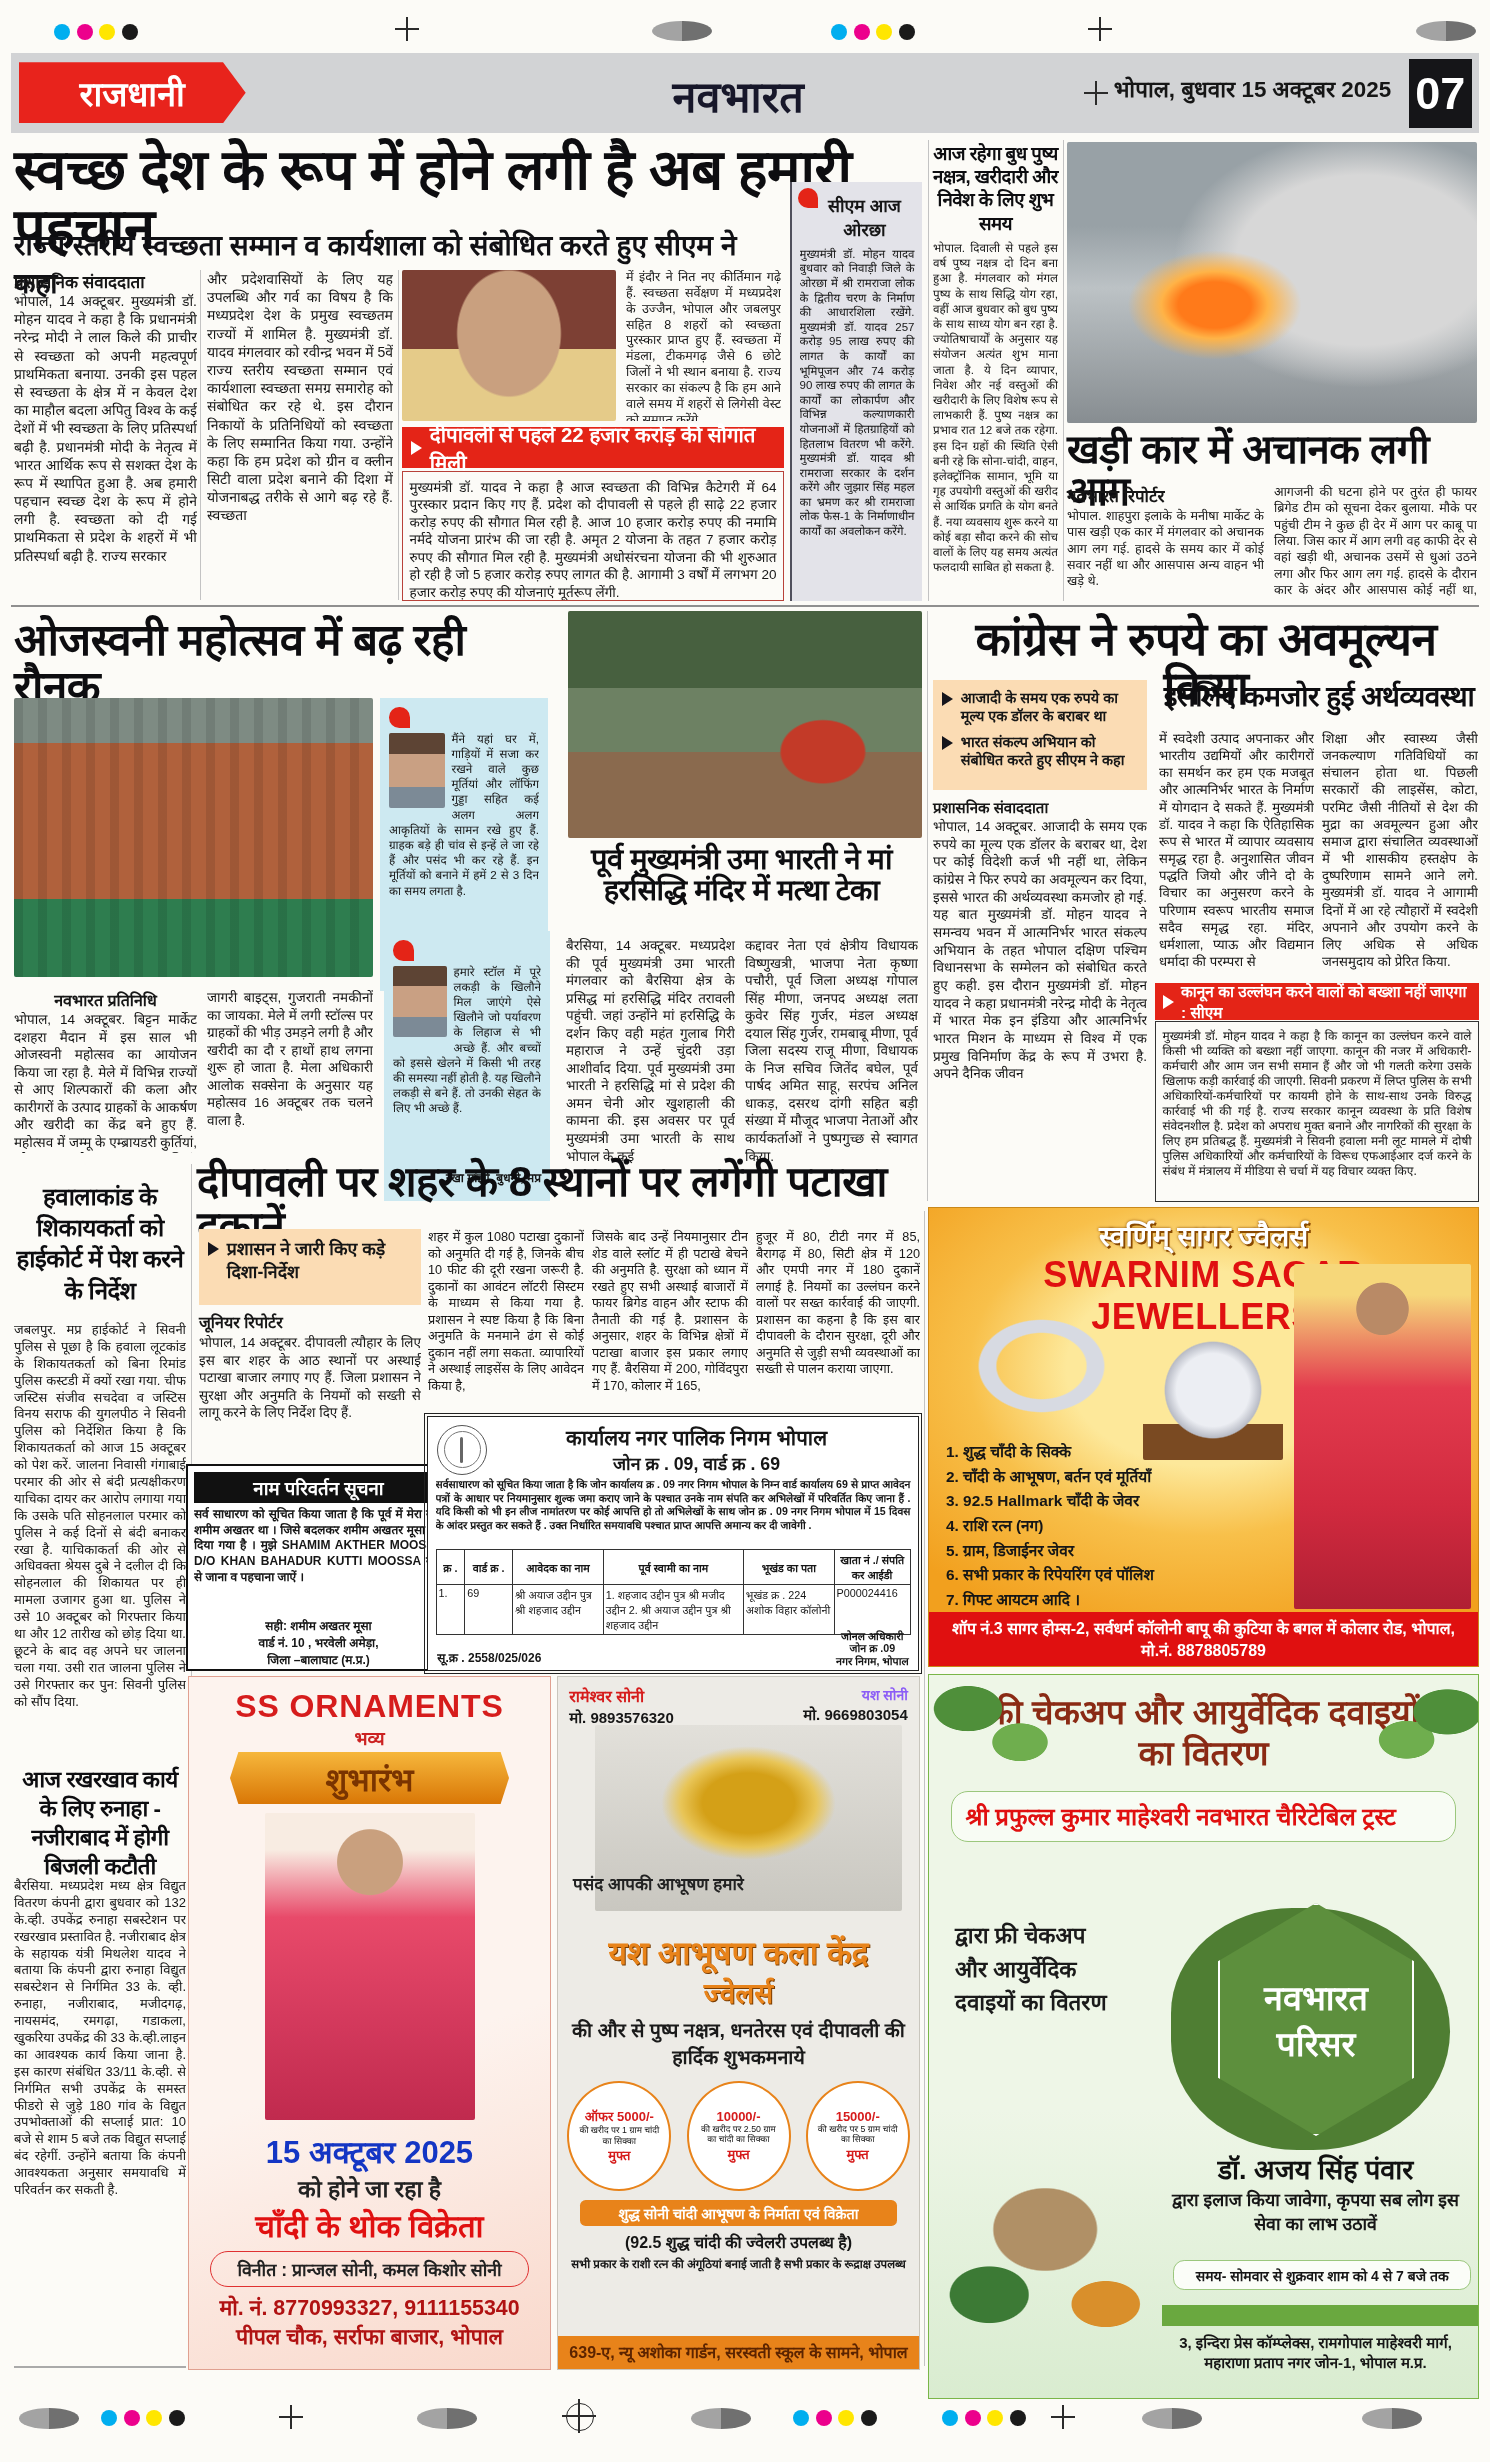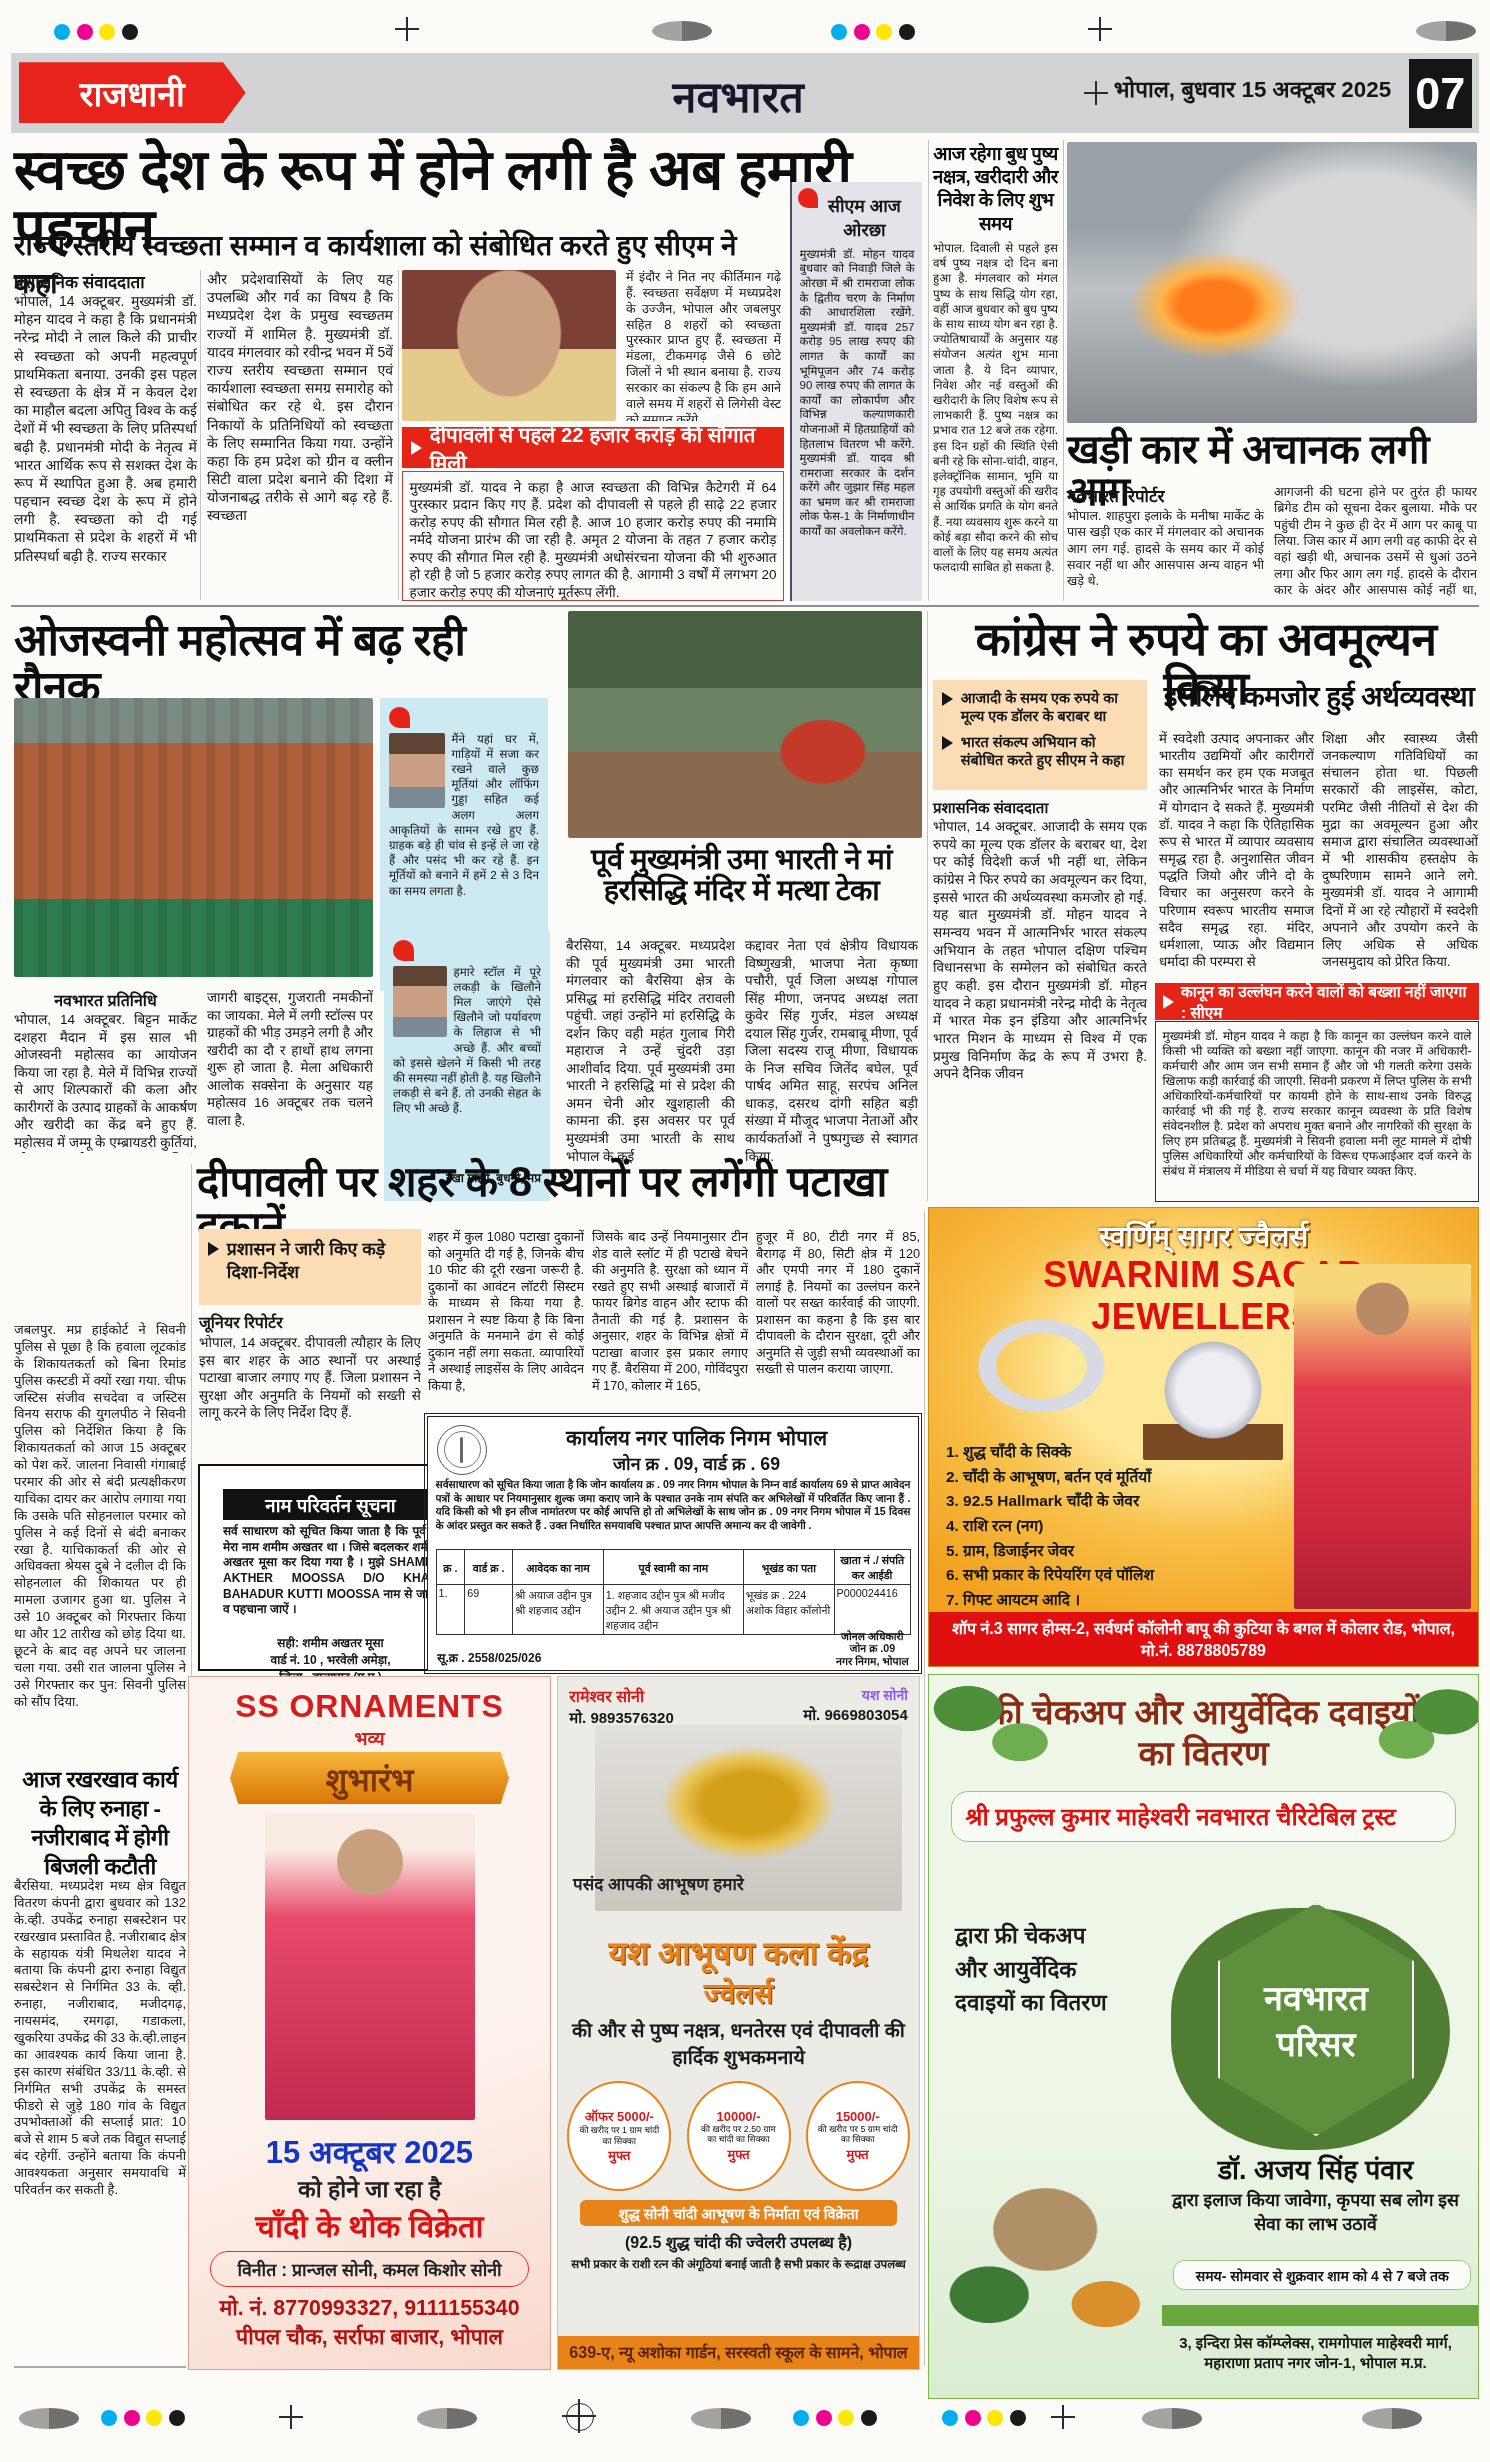--- a/index.html
+++ b/index.html
@@ -182,38 +182,39 @@
   <div class="abs j" style="left:1159px;top:730px;width:155px;height:246px;font-size:13.2px">में स्वदेशी उत्पाद अपनाकर और भारतीय उद्यमियों और कारीगरों का समर्थन कर हम एक मजबूत और आत्मनिर्भर भारत के निर्माण में योगदान दे सकते हैं. मुख्यमंत्री डॉ. यादव ने कहा कि ऐतिहासिक रूप से भारत में व्यापार व्यवसाय समृद्ध रहा है. अनुशासित जीवन पद्धति जियो और जीने दो के विचार का अनुसरण करने के परिणाम स्वरूप भारतीय समाज सदैव समृद्ध रहा. मंदिर, धर्मशाला, प्याऊ और विद्यमान धर्मादा की परम्परा से</div>
   <div class="abs j" style="left:1322px;top:730px;width:156px;height:246px;font-size:13.2px">शिक्षा और स्वास्थ्य जैसी जनकल्याण गतिविधियों का संचालन होता था. पिछली सरकारों की लाइसेंस, कोटा, परमिट जैसी नीतियों से देश की मुद्रा का अवमूल्यन हुआ और समाज द्वारा संचालित व्यवस्थाओं में भी शासकीय हस्तक्षेप के दुष्परिणाम सामने आने लगे. मुख्यमंत्री डॉ. यादव ने आगामी दिनों में आ रहे त्यौहारों में स्वदेशी अपनाने और उपयोग करने के लिए अधिक से अधिक जनसमुदाय को प्रेरित किया.</div>
 
   <div class="abs redbar" style="left:1155px;top:983px;width:324px;height:37px;font-size:15.4px;padding:0 7.5px">
     <span class="tri tri-w"></span>
     <span>कानून का उल्लंघन करने वालों को बख्शा नहीं जाएगा : सीएम</span>
   </div>
   <div class="abs j" style="left:1155px;top:1021px;width:309px;height:166px;border:1.9px solid #333;padding:6.5px;font-size:12px;line-height:1.26">मुख्यमंत्री डॉ. मोहन यादव ने कहा है कि कानून का उल्लंघन करने वाले किसी भी व्यक्ति को बख्शा नहीं जाएगा. कानून की नजर में अधिकारी-कर्मचारी और आम जन सभी समान हैं और जो भी गलती करेगा उसके खिलाफ कड़ी कार्रवाई की जाएगी. सिवनी प्रकरण में लिप्त पुलिस के सभी अधिकारियों-कर्मचारियों पर कायमी होने के साथ-साथ उनके विरुद्ध कार्रवाई भी की गई है. राज्य सरकार कानून व्यवस्था के प्रति विशेष संवेदनशील है. प्रदेश को अपराध मुक्त बनाने और नागरिकों की सुरक्षा के लिए हम प्रतिबद्ध हैं. मुख्यमंत्री ने सिवनी हवाला मनी लूट मामले में दोषी पुलिस अधिकारियों और कर्मचारियों के विरूध एफआईआर दर्ज करने के संबंध में मंत्रालय में मीडिया से चर्चा में यह विचार व्यक्त किए.</div>
 
   <div class="vr" style="left:191px;top:1164px;height:1201px"></div>
+  <div class="abs hl c" style="left:14px;top:1181px;width:172px;font-size:24px;line-height:1.3">हवालाकांड के शिकायकर्ता को हाईकोर्ट में पेश करने के निर्देश</div>
   <div class="abs j" style="left:14px;top:1322px;width:172px;height:424px;font-size:13px">जबलपुर. मप्र हाईकोर्ट ने सिवनी पुलिस से पूछा है कि हवाला लूटकांड के शिकायतकर्ता को बिना रिमांड पुलिस कस्टडी में क्यों रखा गया. चीफ जस्टिस संजीव सचदेवा व जस्टिस विनय सराफ की युगलपीठ ने सिवनी पुलिस को निर्देशित किया है कि शिकायतकर्ता को आज 15 अक्टूबर को पेश करें. जालना निवासी गंगाबाई परमार की ओर से बंदी प्रत्यक्षीकरण याचिका दायर कर आरोप लगाया गया कि उसके पति सोहनलाल परमार को पुलिस ने कई दिनों से बंदी बनाकर रखा है. याचिकाकर्ता की ओर से अधिवक्ता श्रेयस दुबे ने दलील दी कि सोहनलाल की शिकायत पर ही मामला उजागर हुआ था. पुलिस ने उसे 10 अक्टूबर को गिरफ्तार किया था और 12 तारीख को छोड़ दिया था. छूटने के बाद वह अपने घर जालना चला गया. उसी रात जालना पुलिस ने उसे गिरफ्तार कर पुन: सिवनी पुलिस को सौंप दिया.</div>
 
   <div class="abs hl c" style="left:14px;top:1765px;width:172px;font-size:22.4px;line-height:1.3">आज रखरखाव कार्य के लिए रुनाहा - नजीराबाद में होगी बिजली कटौती</div>
   <div class="abs j" style="left:14px;top:1878px;width:172px;height:460px;font-size:13px">बैरसिया. मध्यप्रदेश मध्य क्षेत्र विद्युत वितरण कंपनी द्वारा बुधवार को 132 के.व्ही. उपकेंद्र रुनाहा सबस्टेशन पर रखरखाव प्रस्तावित है. नजीराबाद क्षेत्र के सहायक यंत्री मिथलेश यादव ने बताया कि कंपनी द्वारा रुनाहा विद्युत सबस्टेशन से निर्गमित 33 के. व्ही. रुनाहा, नजीराबाद, मजीदगढ़, नायसमंद, रमगढ़ा, गडाकला, खुकरिया उपकेंद्र की 33 के.व्ही.लाइन का आवश्यक कार्य किया जाना है. इस कारण संबंधित 33/11 के.व्ही. से निर्गमित सभी उपकेंद्र के समस्त फीडरो से जुड़े 180 गांव के विद्युत उपभोक्ताओं की सप्लाई प्रात: 10 बजे से शाम 5 बजे तक विद्युत सप्लाई बंद रहेगीं. उन्होंने बताया कि कंपनी आवश्यकता अनुसार समयावधि में परिवर्तन कर सकती है.</div>
   <div class="hrule" style="left:14px;top:2366px;width:172px;height:1;background:#aaa"></div>
 
   <div class="abs hl" style="left:197px;top:1160px;width:725px;font-size:42px">दीपावली पर शहर के 8 स्थानों पर लगेंगी पटाखा दुकानें</div>
   <div class="abs peach" style="left:199px;top:1229px;width:222px;height:76px;padding:9.3px;box-sizing:border-box;display:flex">
     <span class="tri" style="margin-top:3.7px"></span>
     <span class="b" style="font-size:17.7px;line-height:1.3">प्रशासन ने जारी किए कड़े दिशा-निर्देश</span>
   </div>
   <div class="abs b" style="left:199px;top:1311px;font-size:16px">जूनियर रिपोर्टर</div>
   <div class="abs j" style="left:199px;top:1334px;width:222px;height:121px;font-size:13.5px">भोपाल, 14 अक्टूबर. दीपावली त्यौहार के लिए इस बार शहर के आठ स्थानों पर अस्थाई पटाखा बाजार लगाए गए हैं. जिला प्रशासन ने सुरक्षा और अनुमति के नियमों को सख्ती से लागू करने के लिए निर्देश दिए हैं.</div>
   <div class="abs j" style="left:428px;top:1229px;width:156px;height:175px;font-size:12.7px">शहर में कुल 1080 पटाखा दुकानों को अनुमति दी गई है, जिनके बीच 10 फीट की दूरी रखना जरूरी है. दुकानों का आवंटन लॉटरी सिस्टम के माध्यम से किया गया है. प्रशासन ने स्पष्ट किया है कि बिना अनुमति के मनमाने ढंग से कोई दुकान नहीं लगा सकता. व्यापारियों ने अस्थाई लाइसेंस के लिए आवेदन किया है,</div>
   <div class="abs j" style="left:592px;top:1229px;width:156px;height:175px;font-size:12.7px">जिसके बाद उन्हें नियमानुसार टीन शेड वाले स्लॉट में ही पटाखे बेचने की अनुमति है. सुरक्षा को ध्यान में रखते हुए सभी अस्थाई बाजारों में फायर ब्रिगेड वाहन और स्टाफ की तैनाती की गई है. प्रशासन के अनुसार, शहर के विभिन्न क्षेत्रों में पटाखा बाजार इस प्रकार लगाए गए हैं. बैरसिया में 200, गोविंदपुरा में 170, कोलार में 165,</div>
   <div class="abs j" style="left:756px;top:1229px;width:164px;height:175px;font-size:12.7px">हुजूर में 80, टीटी नगर में 85, बैरागढ़ में 80, सिटी क्षेत्र में 120 और एमपी नगर में 180 दुकानें लगाई है. नियमों का उल्लंघन करने वालों पर सख्त कार्रवाई की जाएगी. प्रशासन का कहना है कि इस बार दीपावली के दौरान सुरक्षा, दूरी और अनुमति से जुड़ी सभी व्यवस्थाओं का सख्ती से पालन कराया जाएगा.</div>
 
-  <div class="abs" style="left:198px;top:1464px;width:265px;height:207px;border:2.8px solid #111;background:#fff;padding:23px;box-sizing:border-box">
+  <div class="abs" style="left:186px;top:1464px;width:265px;height:207px;border:2.8px solid #111;background:#fff;padding:6px;box-sizing:border-box">
     <div class="c" style="background:#111;color:#fff;font-weight:800;font-size:18.6px;padding:2.8px 0">नाम परिवर्तन सूचना</div>
     <div class="j b" style="font-size:12px;margin-top:4.7px;height:110px">सर्व साधारण को सूचित किया जाता है कि पूर्व में मेरा नाम शमीम अखतर था । जिसे बदलकर शमीम अखतर मूसा कर दिया गया है । मुझे SHAMIM AKTHER MOOSSA D/O KHAN BAHADUR KUTTI MOOSSA नाम से जाना व पहचाना जाऐं ।</div>
     <div class="c b" style="font-size:12px">सही: शमीम अखतर मूसा</div>
     <div class="c b" style="font-size:12px">वार्ड नं. 10 , भरवेली अमेड़ा,</div>
     <div class="c b" style="font-size:12px">जिला –बालाघाट (म.प्र.)</div>
   </div>
 
   <div class="abs" style="left:427px;top:1416px;width:492px;height:255px;border:1.9px solid #222;outline:0.9px solid #222;outline-offset:2.8px;background:#fff;padding:5.6px 7.5px;box-sizing:border-box">
     <span class="seal" style="position:absolute;left:9.3px;top:7.5px"></span>
     <div class="c b" style="font-size:20.5px;margin-left:47px">कार्यालय नगर पालिक निगम भोपाल</div>

